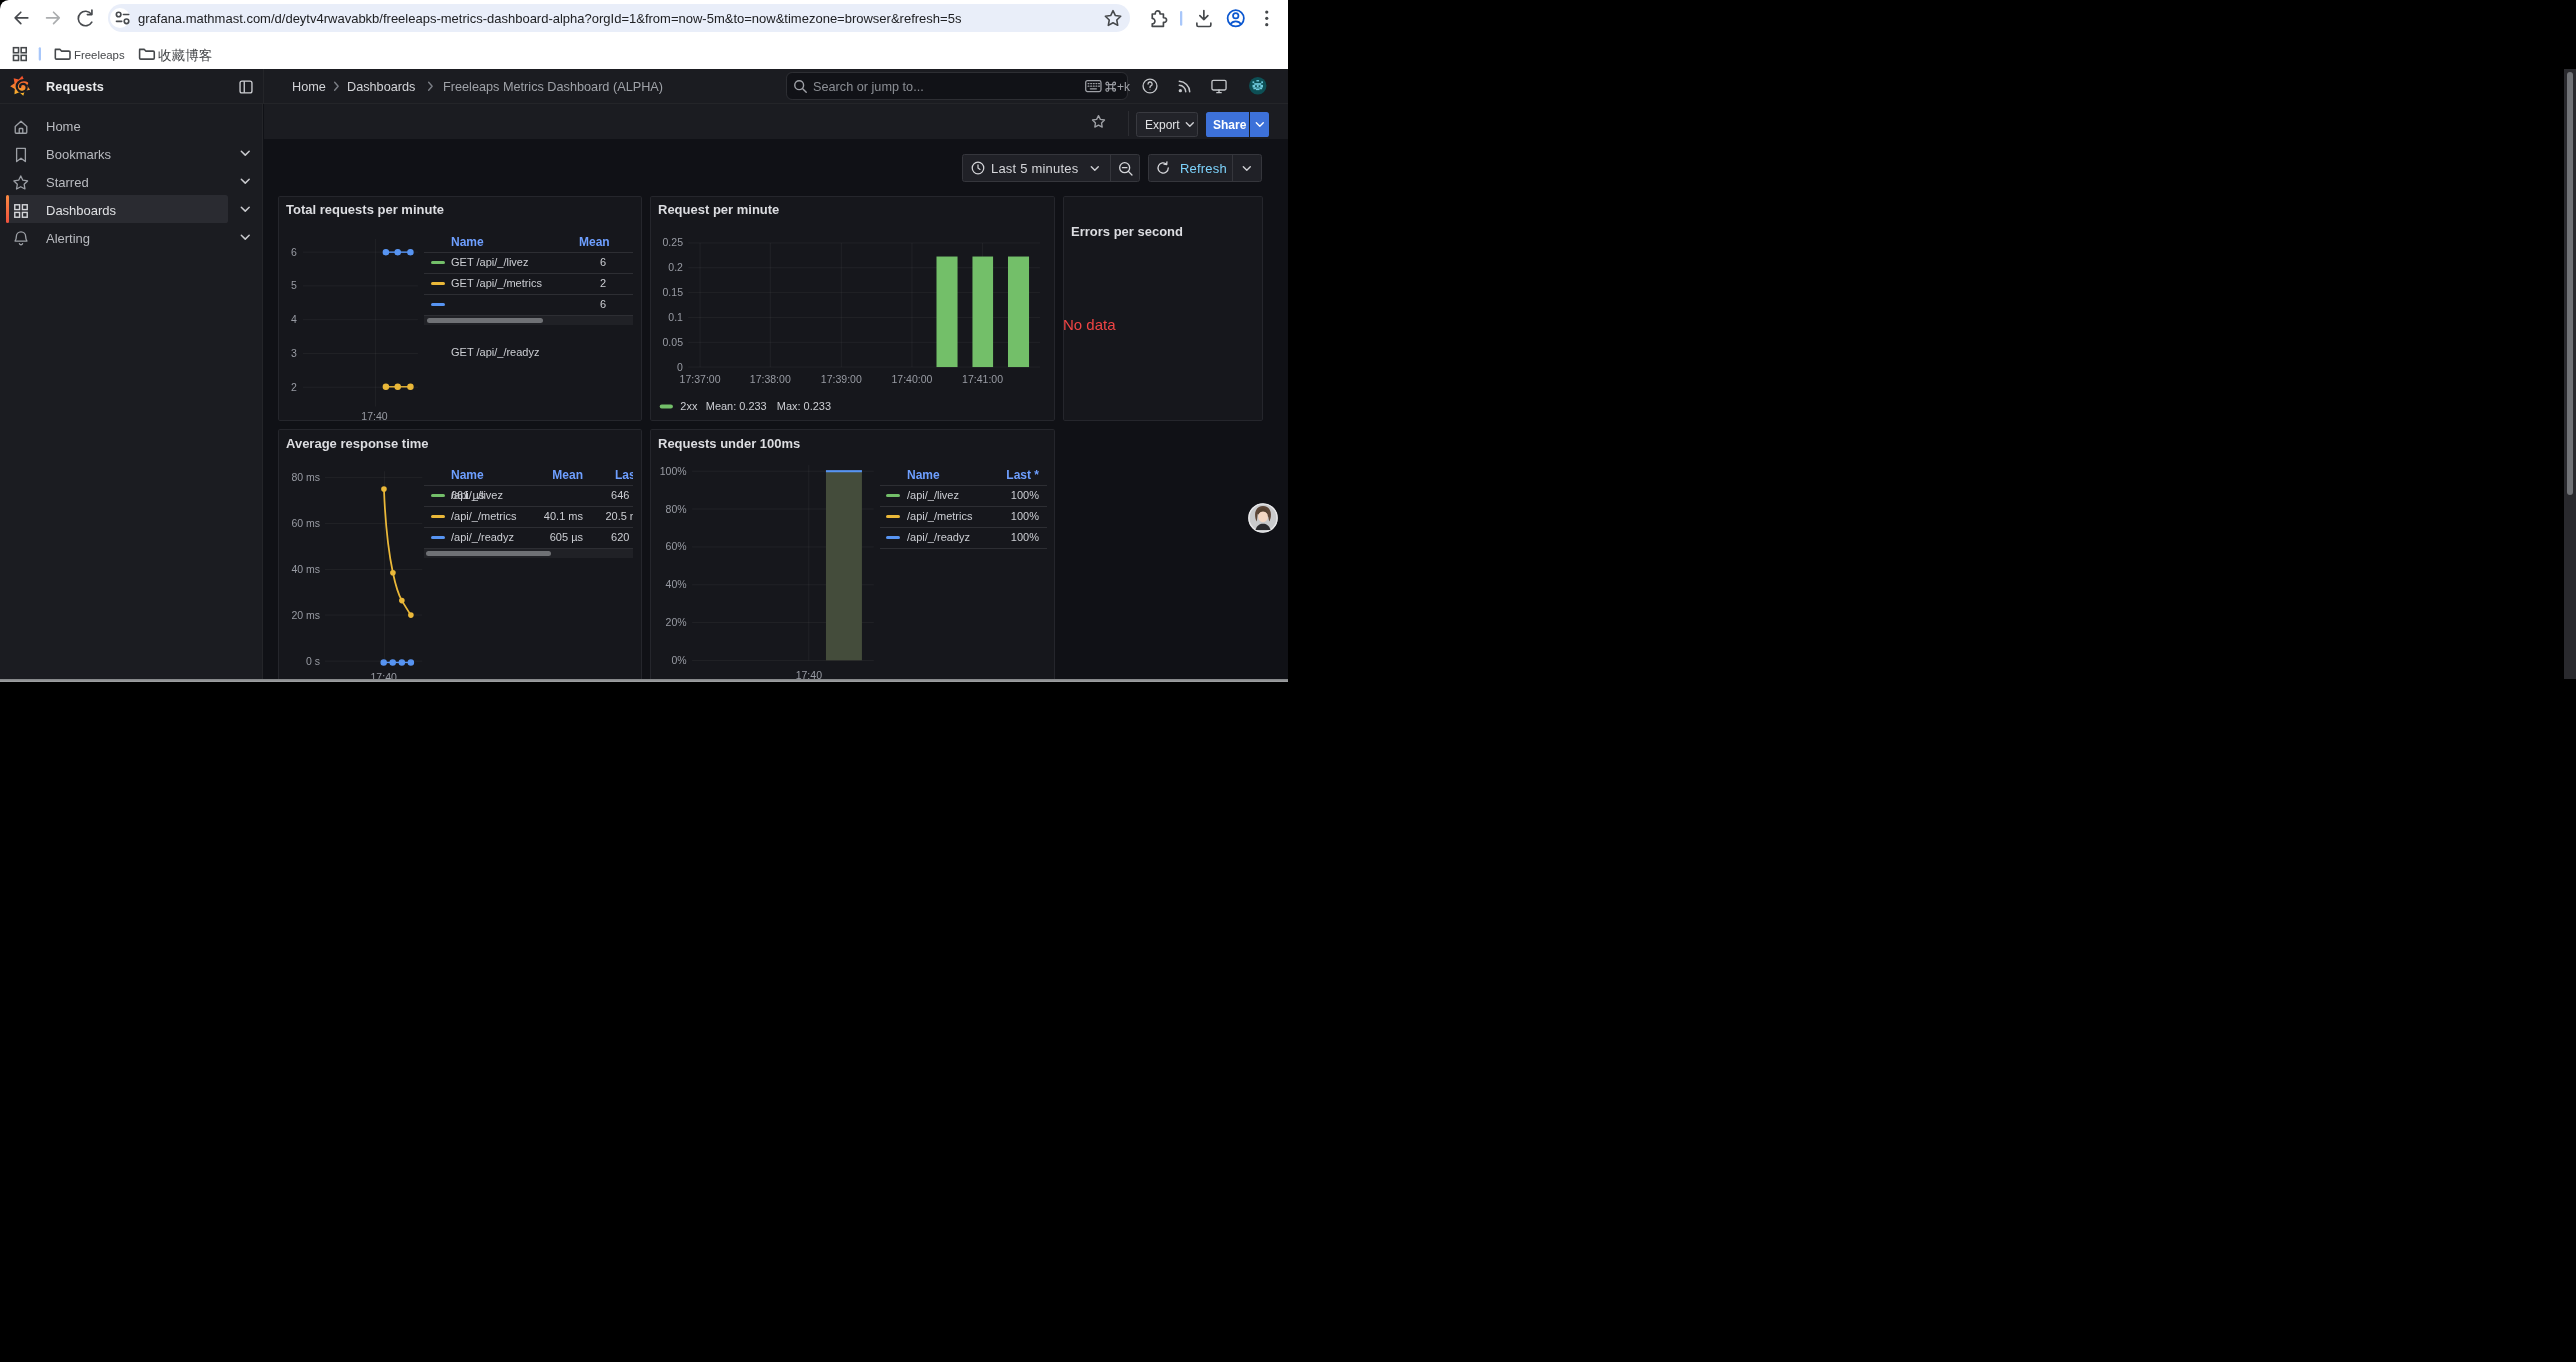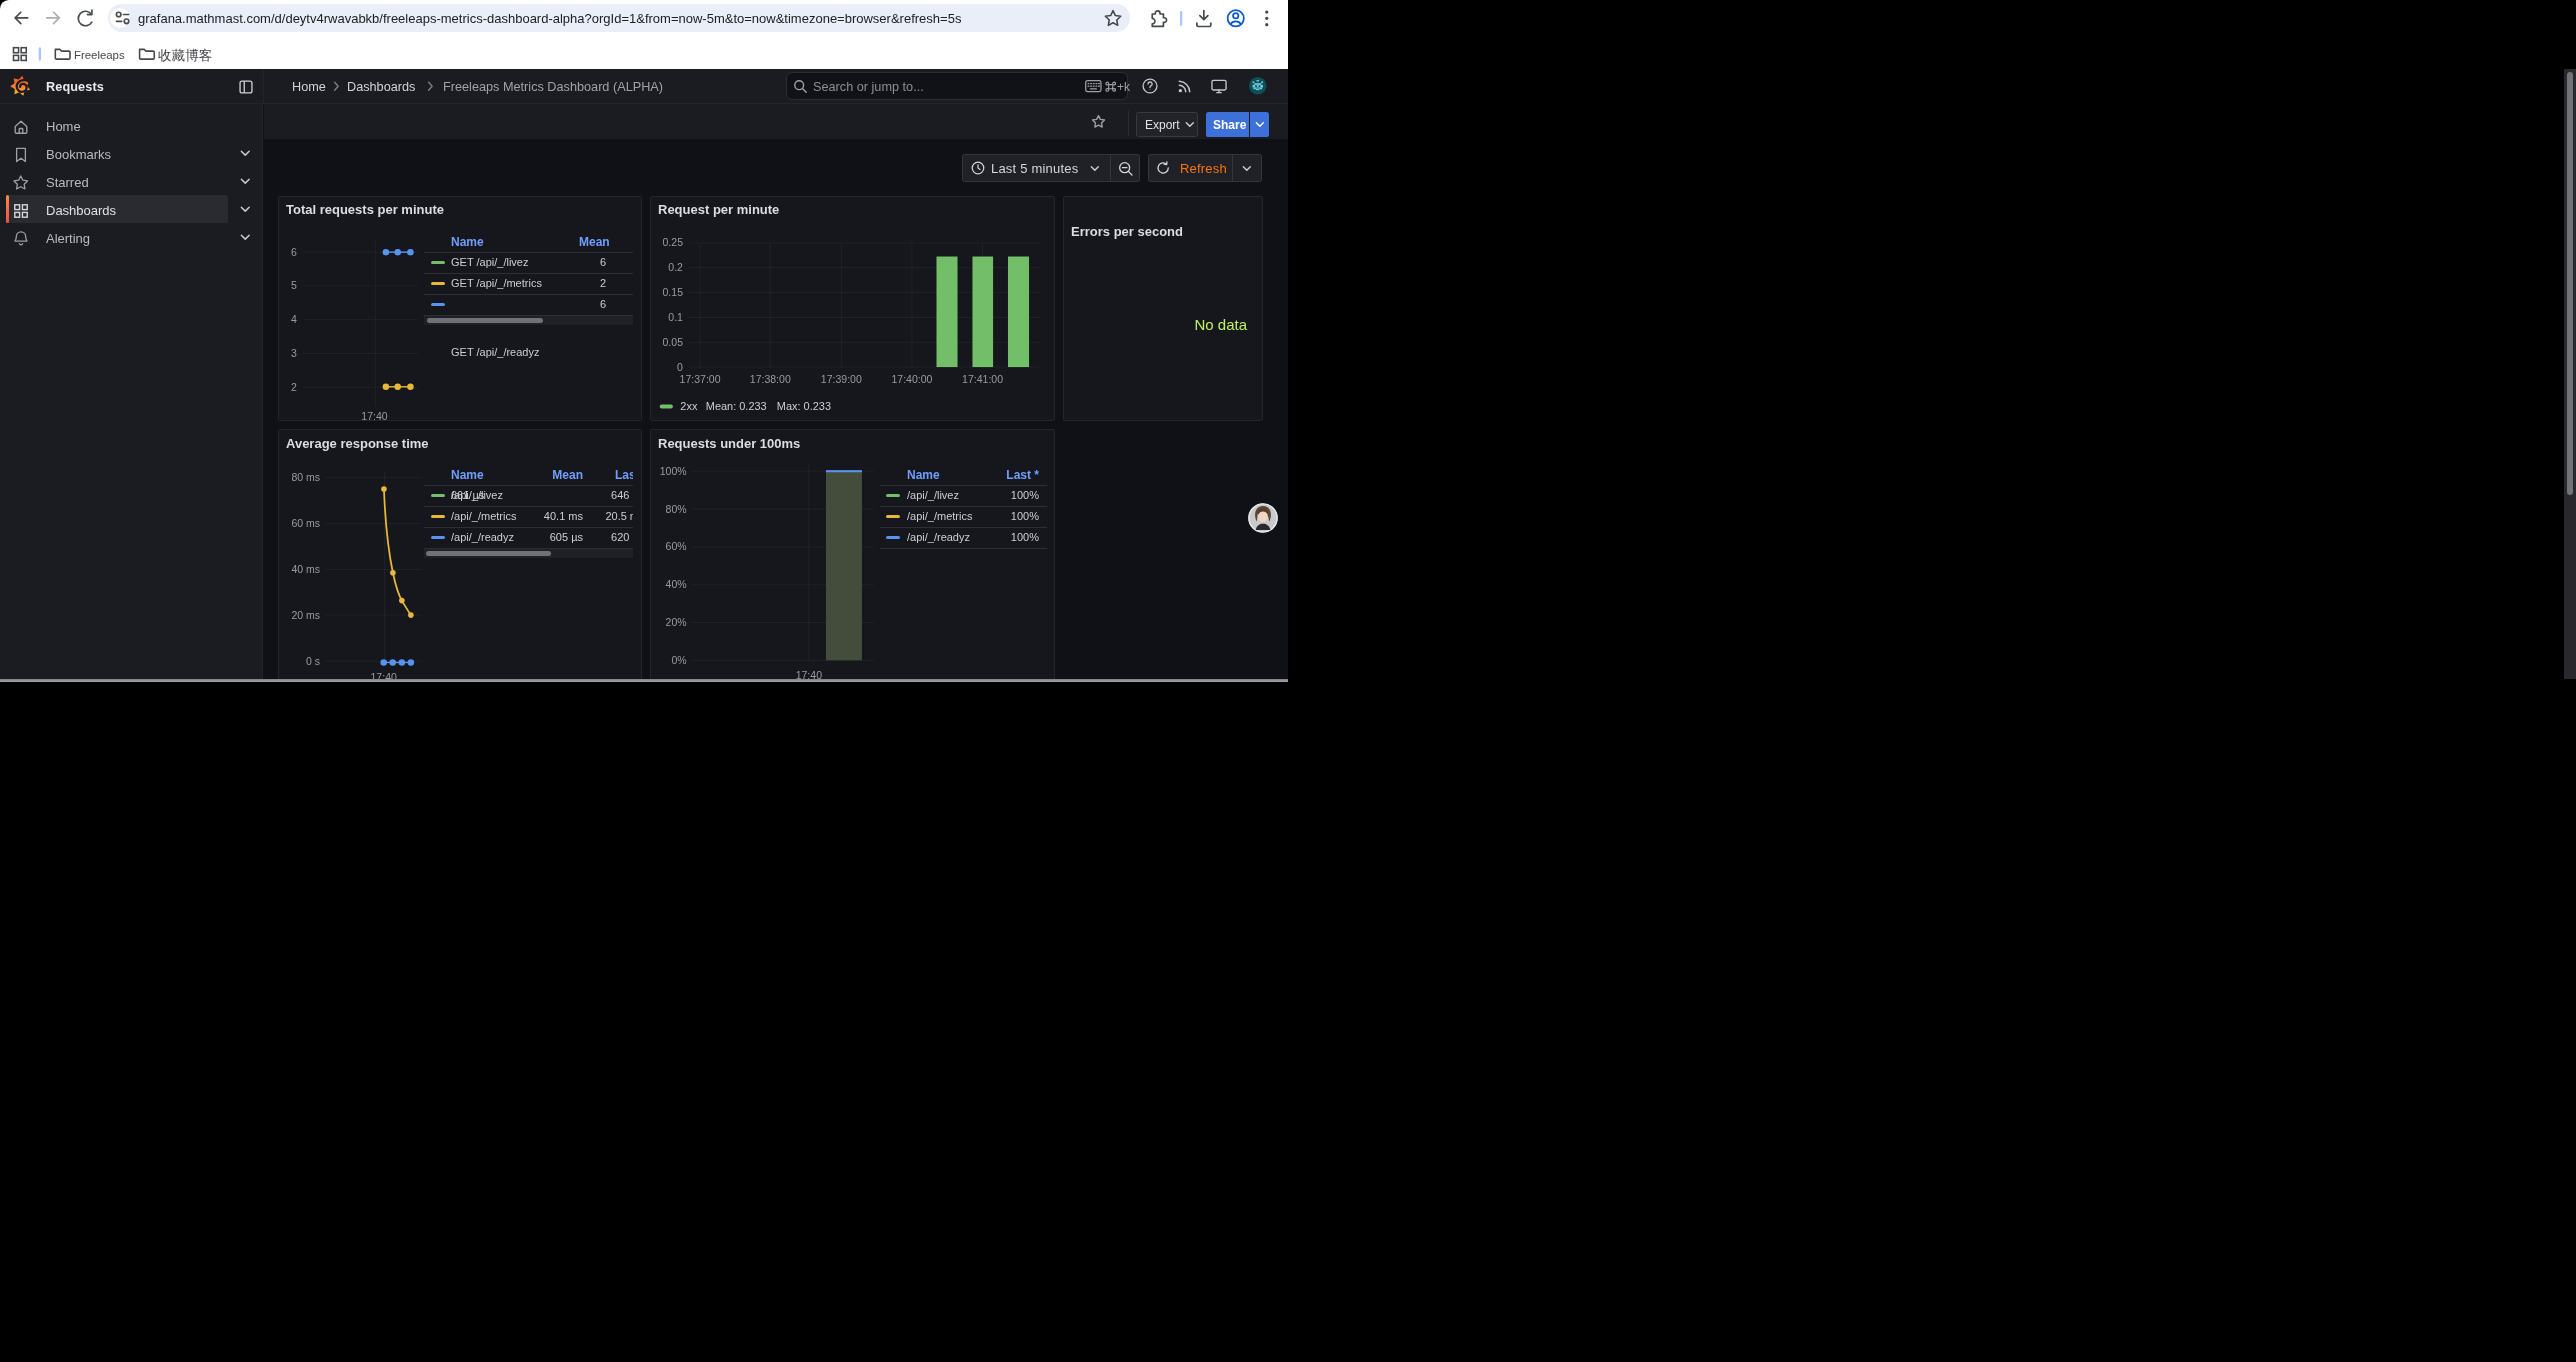--- a/index.html
+++ b/index.html
@@ -259,21 +259,21 @@
   <svg class="abs" style="left:1118px;top:92px;" width="16" height="16" viewBox="0 0 18 18" fill="none" stroke="#d5d6da" stroke-width="1.5">
     <circle cx="7.5" cy="7.5" r="5.6"></circle>
       <path d="M11.7 11.7l4 4M5 7.5h5" stroke-linecap="round"></path>
   </svg>
   <div class="abs" style="left:1148px;top:85px;width:114px;height:28px;background:#202127;border:0.9px solid #35363c;border-radius:2.6px;"></div>
   <div class="abs" style="left:1232px;top:85px;width:0.9px;height:28px;background:#35363c;"></div>
   <svg class="abs" style="left:1156px;top:92px;" width="14" height="14" viewBox="0 0 16 16" fill="none" stroke="#d5d6da" stroke-width="1.5" stroke-linecap="round" stroke-linejoin="round">
     <path d="M12.1 3.6A5.85 5.85 0 1 0 14 8"></path>
     <path d="M12.5 0.9l-0.3 3.1-3.1-0.4"></path>
   </svg>
-  <div class="abs" style="left:1180px;top:92px;font-size:13px;letter-spacing:0.2px;color:#f97316;">Refresh</div>
+  <div class="abs" style="left:1180px;top:92px;font-size:13px;letter-spacing:0.2px;color:#7dd3fc;">Refresh</div>
   <svg class="abs" style="left:1242px;top:96px;" width="9.6" height="8" viewBox="0 0 11 9" fill="none" stroke="#cfd0d4" stroke-width="1.6" stroke-linecap="round" stroke-linejoin="round">
       <path d="M1.5 2L5.5 6l4-4"></path>
     </svg>
 
   
   <div class="panel" style="left:278px;top:127px;width:364px;height:225px;"></div>
   <div class="ptitle" style="left:286px;top:133px;">Total requests per minute</div>
   <svg class="abs" style="left:278px;top:127px;" width="364" height="225" viewBox="0 0 415 256.5">
     <g stroke="rgba(255,255,255,0.055)" stroke-width="1">
       <path d="M28.5 64h131M28.5 102.5h131M28.5 141h131M28.5 179.5h131M28.5 218h131"></path>
@@ -350,21 +350,21 @@
     <g font-size="12.5" fill="#ccced3">
       <text x="34.5" y="244.5">2xx</text>
       <text x="63.5" y="244.5">Mean: 0.233</text>
       <text x="144.5" y="244.5">Max: 0.233</text>
     </g>
   </svg>
 
   
   <div class="panel" style="left:1063px;top:127px;width:200px;height:225px;"></div>
   <div class="ptitle" style="left:1071px;top:140px;margin-top:15px;">Errors per second</div>
-  <div class="abs" style="left:1063px;top:247px;width:184px;text-align:right;font-size:15px;color:#bef264;">No data</div>
+  <div class="abs" style="left:1063px;top:247px;width:184px;text-align:left;font-size:15px;color:#ef4444;">No data</div>
 
   
   <div class="panel" style="left:278px;top:360px;width:364px;height:252px;"></div>
   <div class="ptitle" style="left:286px;top:367px;">Average response time</div>
   <svg class="abs" style="left:278px;top:360px;" width="364" height="252" viewBox="0 0 415 287">
     <g stroke="rgba(255,255,255,0.055)" stroke-width="1">
       <path d="M53.5 55h111M53.5 107.5h111M53.5 160h111M53.5 212h111M53.5 264.5h111"></path>
       <path d="M121.5 48v221"></path>
     </g>
     <g font-size="12" fill="#989ba3" text-anchor="end">

